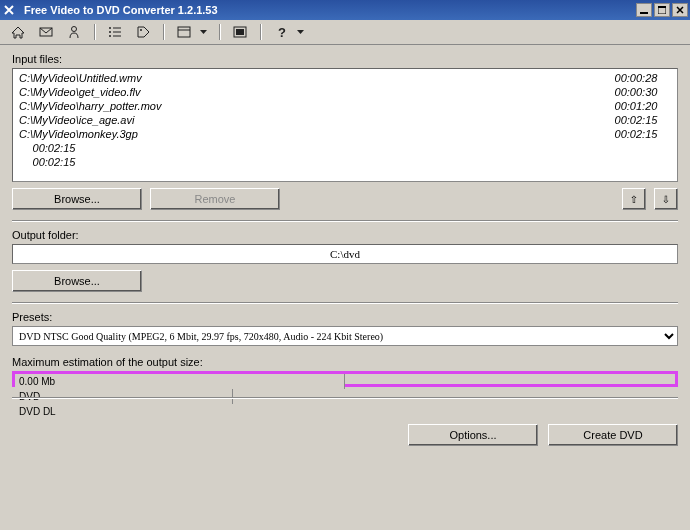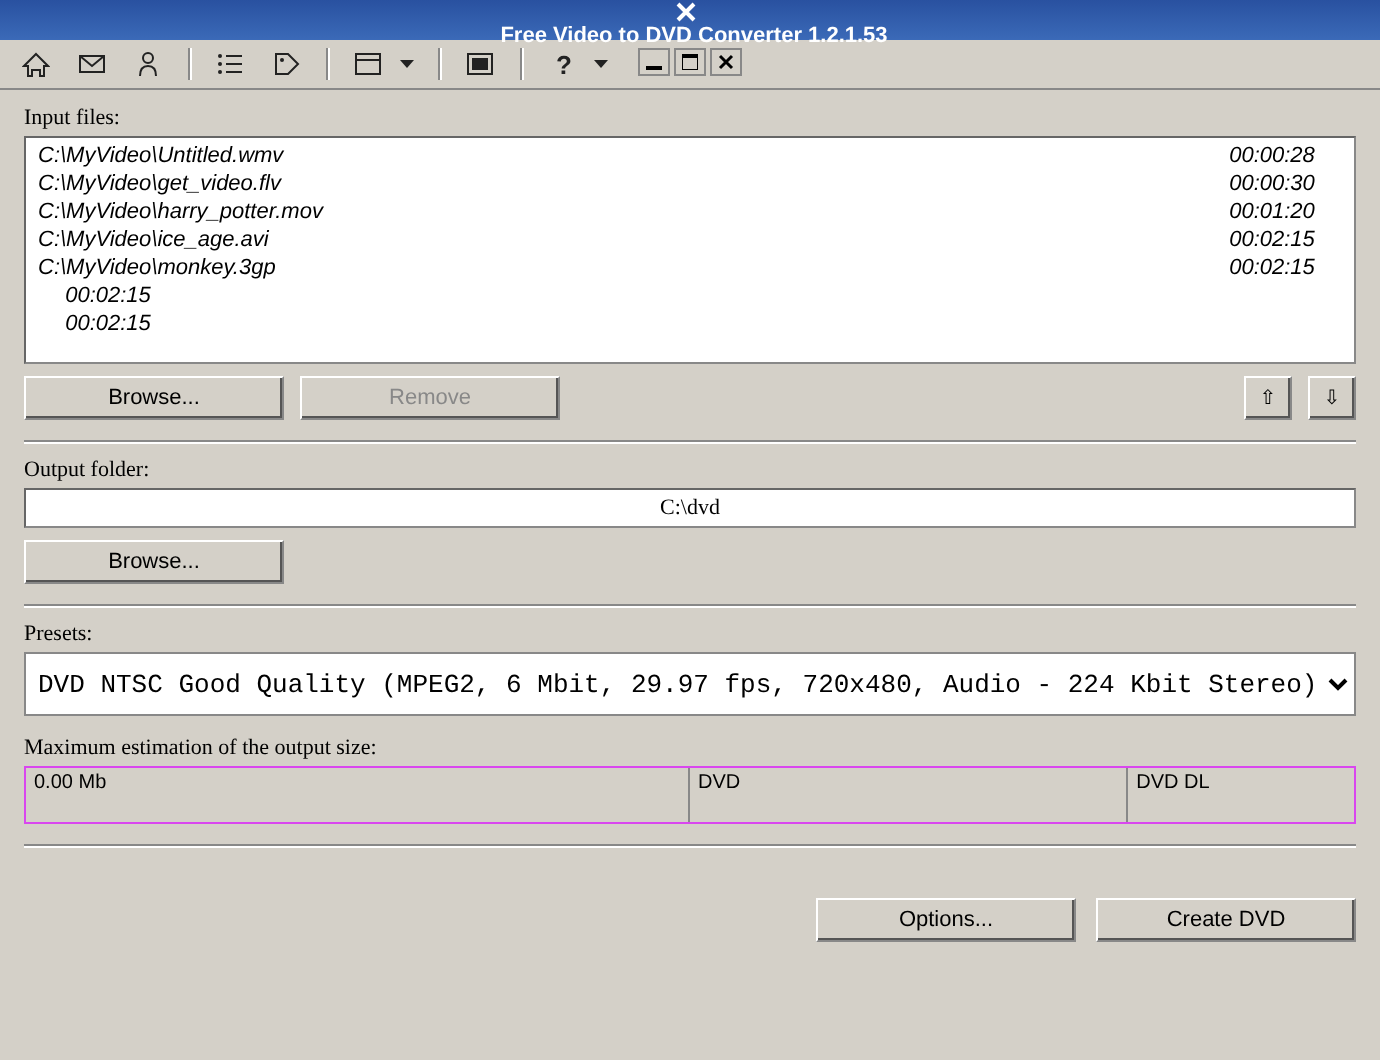--- a/index.html
+++ b/index.html
@@ -1,40 +1,40 @@
 <!DOCTYPE html>
 <html><head>
 <meta charset="utf-8">
 <style>
 * { margin:0; padding:0; box-sizing:border-box; }
 body { font-family:Tahoma,Arial,sans-serif; font-size:11px; background:#d4d0c8; width:690px; height:530px; overflow:hidden; }
-.titlebar { background:linear-gradient(#2951a0,#3b6ab8); height:20px; display:flex; align-items:center; padding:0 2px; color:#fff; font-weight:bold; font-size:11px;flex-direction:column; }
+.titlebar { background:linear-gradient(#2951a0,#3b6ab8); height:20px; display:flex; align-items:center; padding:0 2px; color:#fff; font-weight:bold; font-size:11px; }
 .titlebar .title { flex:1; padding-left:4px; }
 .title-icon { width:14px; height:14px; margin-right:4px; display:flex; align-items:center; justify-content:center; }
 .win-controls { display:flex; gap:2px; }
 .win-btn { width:16px; height:14px; background:#d4d0c8; border:1px solid #888; display:flex; align-items:center; justify-content:center; font-family:Arial; font-size:10px; font-weight:bold; color:#000; cursor:default; }
 .toolbar { background:#d4d0c8; height:25px; display:flex; align-items:center; gap:12px; padding:0 10px; border-bottom:1px solid #888; }
 .toolbar .sep { width:1px; height:16px; background:#888; box-shadow:1px 0 #fff; }
 .tool-ico { width:16px; height:16px; display:flex; align-items:center; justify-content:center; color:#222; cursor:default; }
 .dropdown-arrow { width:7px; height:7px; display:inline-flex; align-items:center; justify-content:center; margin-left:-4px; }
 .main { padding:8px 12px; display:flex; flex-direction:column; }
-.section-label { font-size:11px; margin-bottom:3px; color:#000;font-family:Liberation Serif, serif; }
+.section-label { font-size:11px; margin-bottom:3px; color:#000; }
 .file-list { background:#fff; border:1px solid #888; border-top-color:#666; border-left-color:#666; height:114px; overflow:auto; padding:2px; }
 .file-row { display:flex; padding:0 4px; font-size:11px; line-height:14px;font-style:italic; }
 .file-path { flex:1; }
 .file-dur { width:70px; text-align:center; }
 .btn { height:22px; background:#d4d0c8; border:1px solid #888; border-top-color:#fff; border-left-color:#fff; box-shadow:inset -1px -1px #555; font-size:11px; cursor:default; display:flex; align-items:center; justify-content:center; }
 .btn.disabled { color:#888; }
 .btn-row { display:flex; gap:8px; margin-top:6px; }
 .small-btn { width:24px; }
 .arrow { font-size:10px; }
 .output-input { width:100%; height:20px; background:#fff; border:1px solid #888; border-top-color:#666; border-left-color:#666; padding:0 4px; font-size:11px; font-family:Tahoma;text-align:center; }
-.preset-select { width:100%; height:32px; background:#fff; border:1px solid #888; font-size:13px; font-family:Liberation Mono, monospace; padding:0 2px; }
+.preset-select { width:100%; height:20px; background:#fff; border:1px solid #888; font-size:10px; font-family:Liberation Serif, serif; padding:0 2px; }
 .divider { height:1px; background:#888; box-shadow:0 1px #fff; margin:10px 0 8px; }
-.size-bar { display:flex; height:29px; border:1px solid #d946ef; }
+.size-bar { display:flex; height:16px; border:3px solid #d946ef;flex-direction:column; }
 .size-cell { border-right:1px solid #888; padding:2px 4px; font-size:10px; background:#d4d0c8; }
 .size-cell:first-child { width:50%; }
 .size-cell:nth-child(2) { width:33%; }
 .size-cell:last-child { border-right:none; flex:1; }
 .footer { display:flex; justify-content:flex-end; gap:10px; padding:10px 12px; }
 .wide-btn { width:130px; }
 svg { display:block; }
 </style>
 </head>
 <body>

